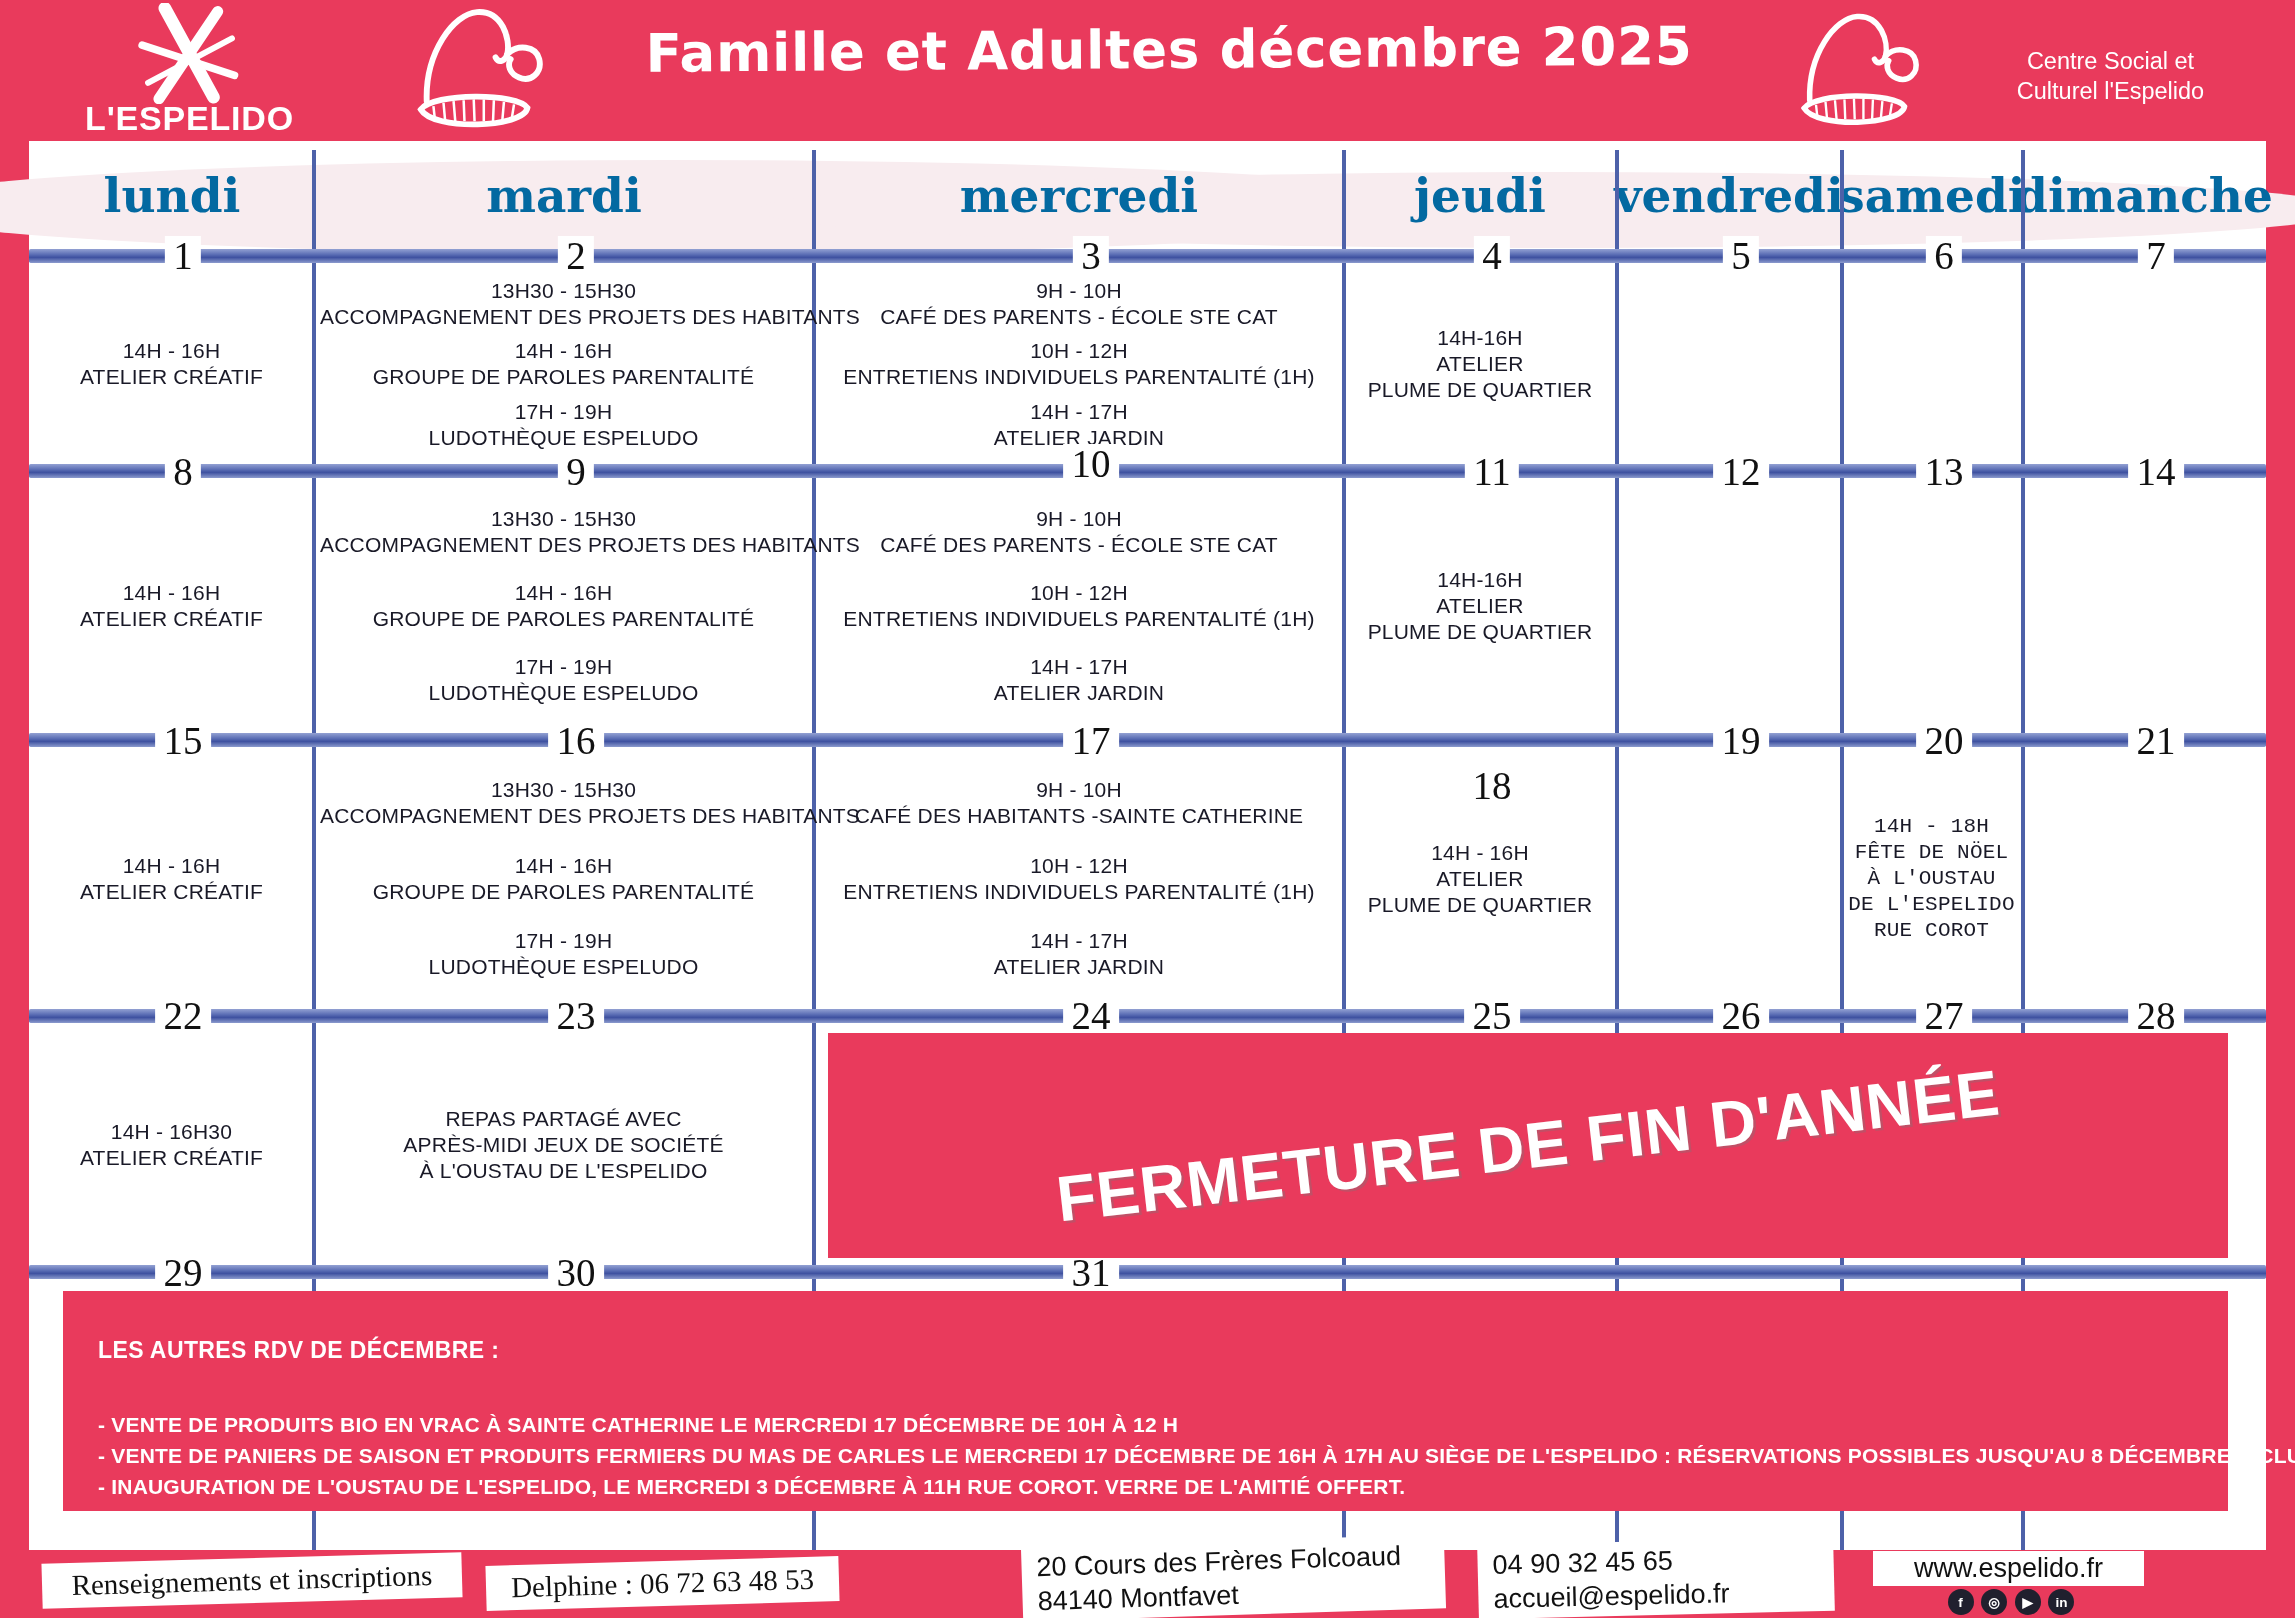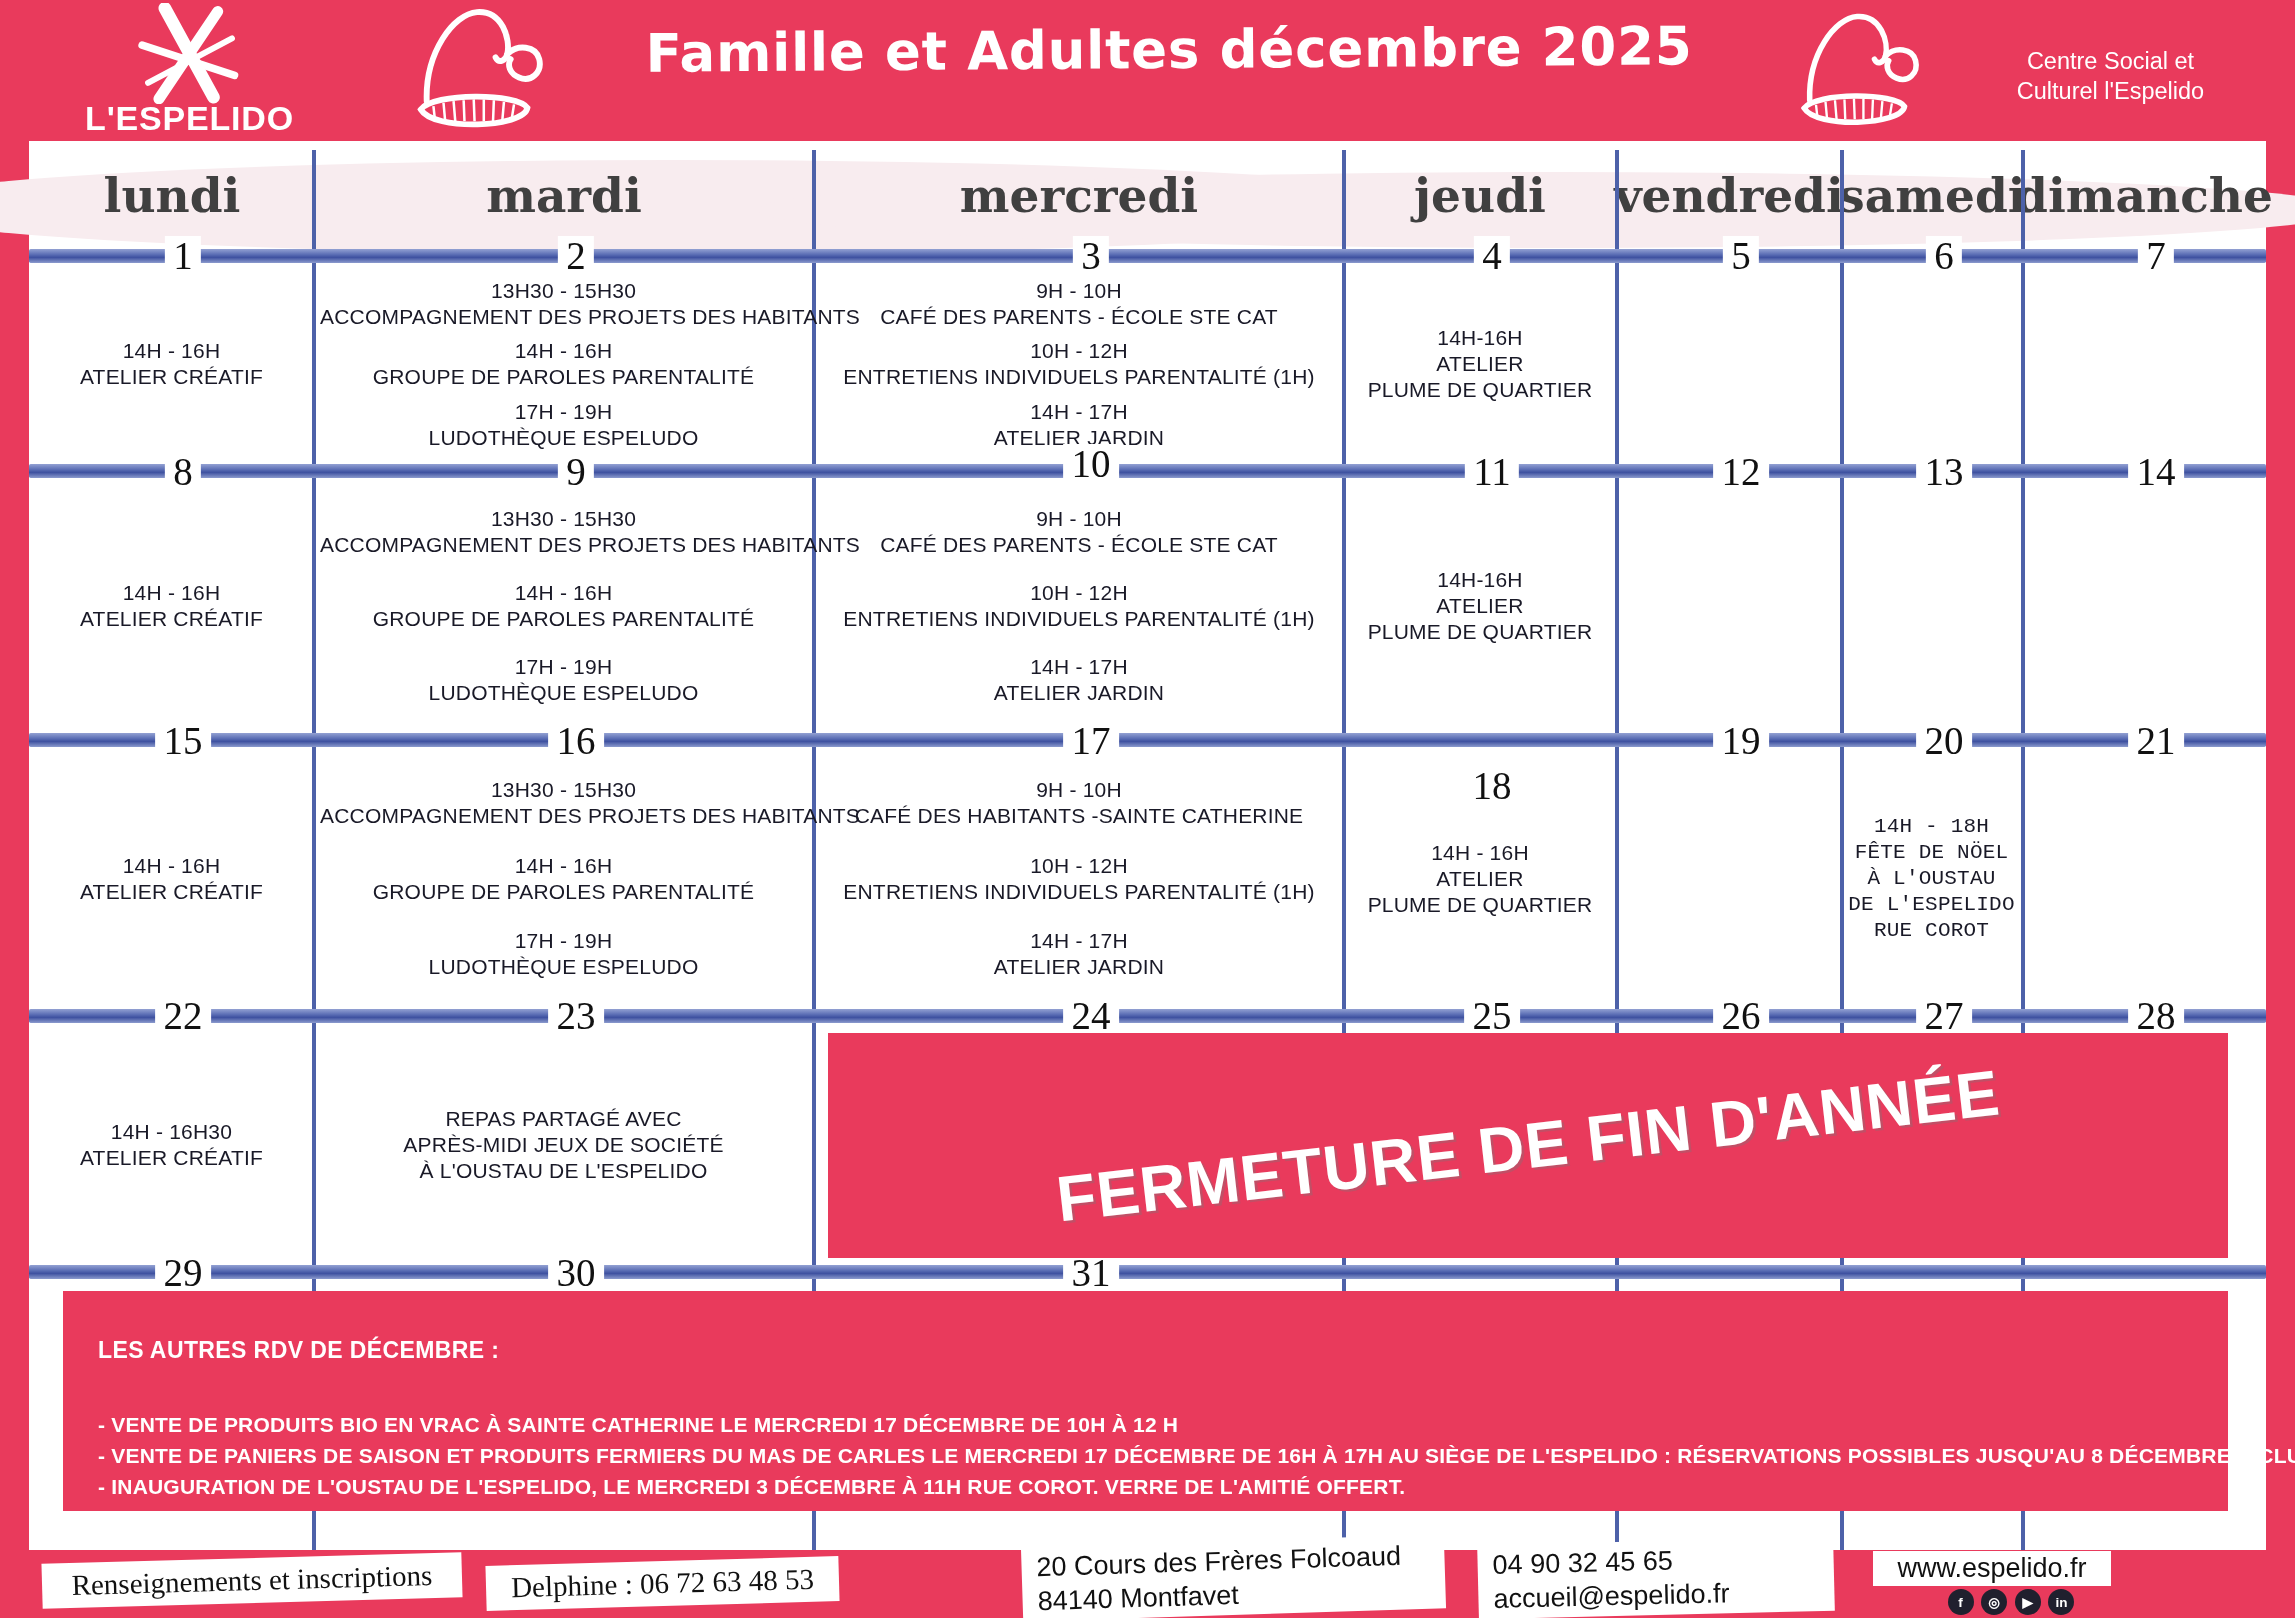--- a/index.html
+++ b/index.html
@@ -22,21 +22,21 @@
   .main-title{left:597px;top:18.5px;width:1144px;text-align:center;color:#fff;
       font-family:"DejaVu Sans",sans-serif;font-weight:800;font-size:53px;letter-spacing:0.8px;
       transform:rotate(-.4deg);}
   .org-right{left:1976px;top:46px;width:269px;text-align:center;color:#fff;
       font-size:23.5px;line-height:30px;font-weight:500;}
 
   
   .swoosh1{left:-126px;top:160px;width:1598px;height:94px;background:#F8ECEF;border-radius:50%;}
   .swoosh2{left:757px;top:172px;width:1598px;height:76px;background:#F8ECEF;border-radius:50%;}
   .dow{transform:translateX(-50%);font-family:"DejaVu Serif","Liberation Serif",serif;
-       font-weight:700;font-size:47px;color:#404040;white-space:nowrap;}
+       font-weight:700;font-size:47px;color:#0369a1;white-space:nowrap;}
 
   
   .vsep{width:4.2px;background:#4D61A9;}
   .wline{left:29px;width:2237px;height:14.3px;
          background:linear-gradient(180deg,#93A1D3 0%,#5A6DB4 40%,#3E51A0 60%,#8C9BCE 100%);
          border-radius:1.7px;}
   .daynum{transform:translateX(-50%);background:#ffffff;padding:0 8.4px;
           font-family:"Liberation Serif",serif;font-size:39px;color:#111;line-height:39px;}
   .cell{display:flex;flex-direction:column;justify-content:space-evenly;align-items:center;
         text-align:center;color:#191927;}
@@ -58,21 +58,21 @@
   .info-item{font-size:21px;font-weight:600;line-height:31px;letter-spacing:0.2px;white-space:nowrap;}
 
   
   .fbox{background:#fff;color:#111;display:flex;align-items:center;justify-content:center;}
   .fserif{font-family:"Liberation Serif",serif;font-size:29px;}
   .fsans{font-size:27px;line-height:34px;text-align:left;}
   .f1{left:42px;top:1558px;width:420px;height:45px;transform:rotate(-1.6deg);}
   .f2{left:486px;top:1561px;width:353px;height:45px;transform:rotate(-1.6deg);}
   .f3{left:1022px;top:1541px;width:408px;height:74px;transform:rotate(-1.8deg);justify-content:flex-start;padding-left:15px;}
   .f4{left:1478px;top:1541px;width:341px;height:74px;transform:rotate(-1.4deg);justify-content:flex-start;padding-left:15px;}
-  .f5{left:1873px;top:1551px;width:238px;height:35px;font-size:27px;font-weight:500;}
+  .f5{left:1873px;top:1551px;width:271px;height:35px;font-size:27px;font-weight:500;}
   .socials{left:1910px;top:1589px;width:202px;display:flex;gap:7.6px;justify-content:center;}
   .soc{width:26px;height:26px;border-radius:50%;background:#20202E;color:#fff;display:flex;
        align-items:center;justify-content:center;font-size:13.5px;font-weight:700;}
 </style>
 </head>
 <body>
 
 <div class="page">
 
   <div class="abs band-top"></div>

